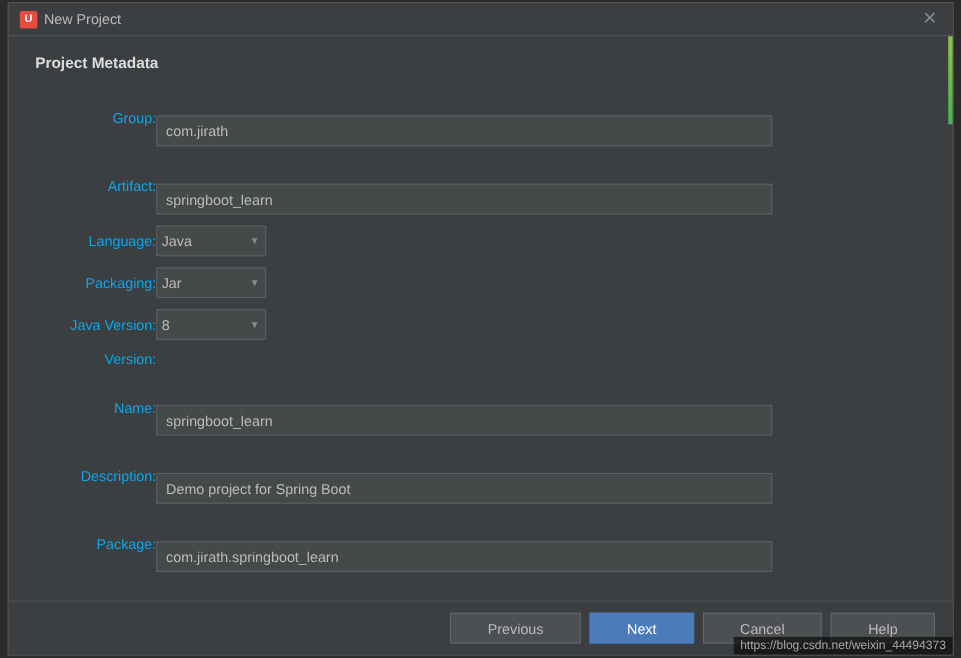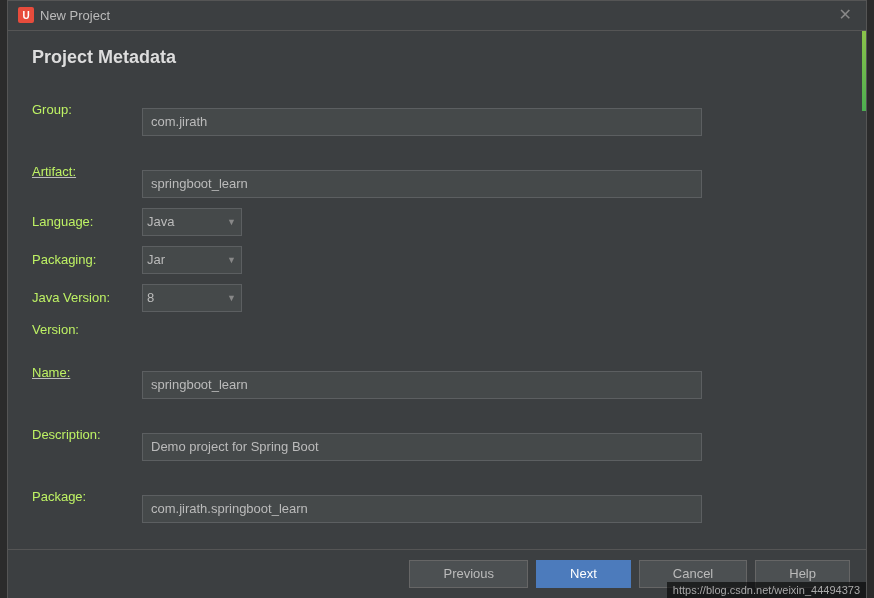--- a/index.html
+++ b/index.html
@@ -67,41 +67,41 @@
       line-height: 1;
       padding: 0 4px;
     }
 
     .content {
       padding: 16px 24px;
       flex: 1;
     }
 
     .section-title {
-      font-size: 18px;
+      font-size: 14px;
       font-weight: bold;
       color: #ddd;
       margin-bottom: 16px;
     }
 
     .form-row {
       display: flex;
       align-items: center;
       margin-bottom: 10px;
     }
 
     .form-label {
       width: 110px;
-      color: #bef264;
+      color: #0ea5e9;
       font-size: 13px;
       flex-shrink: 0;
+      text-align: right;
     }
 
     .form-label-underline {
-      text-decoration: underline;
       text-decoration-color: #bbb;
     }
 
     .form-input {
       flex: 1;
       background: #45494a;
       border: 1px solid #5c5f61;
       color: #bbb;
       padding: 4px 8px;
       font-size: 13px;

